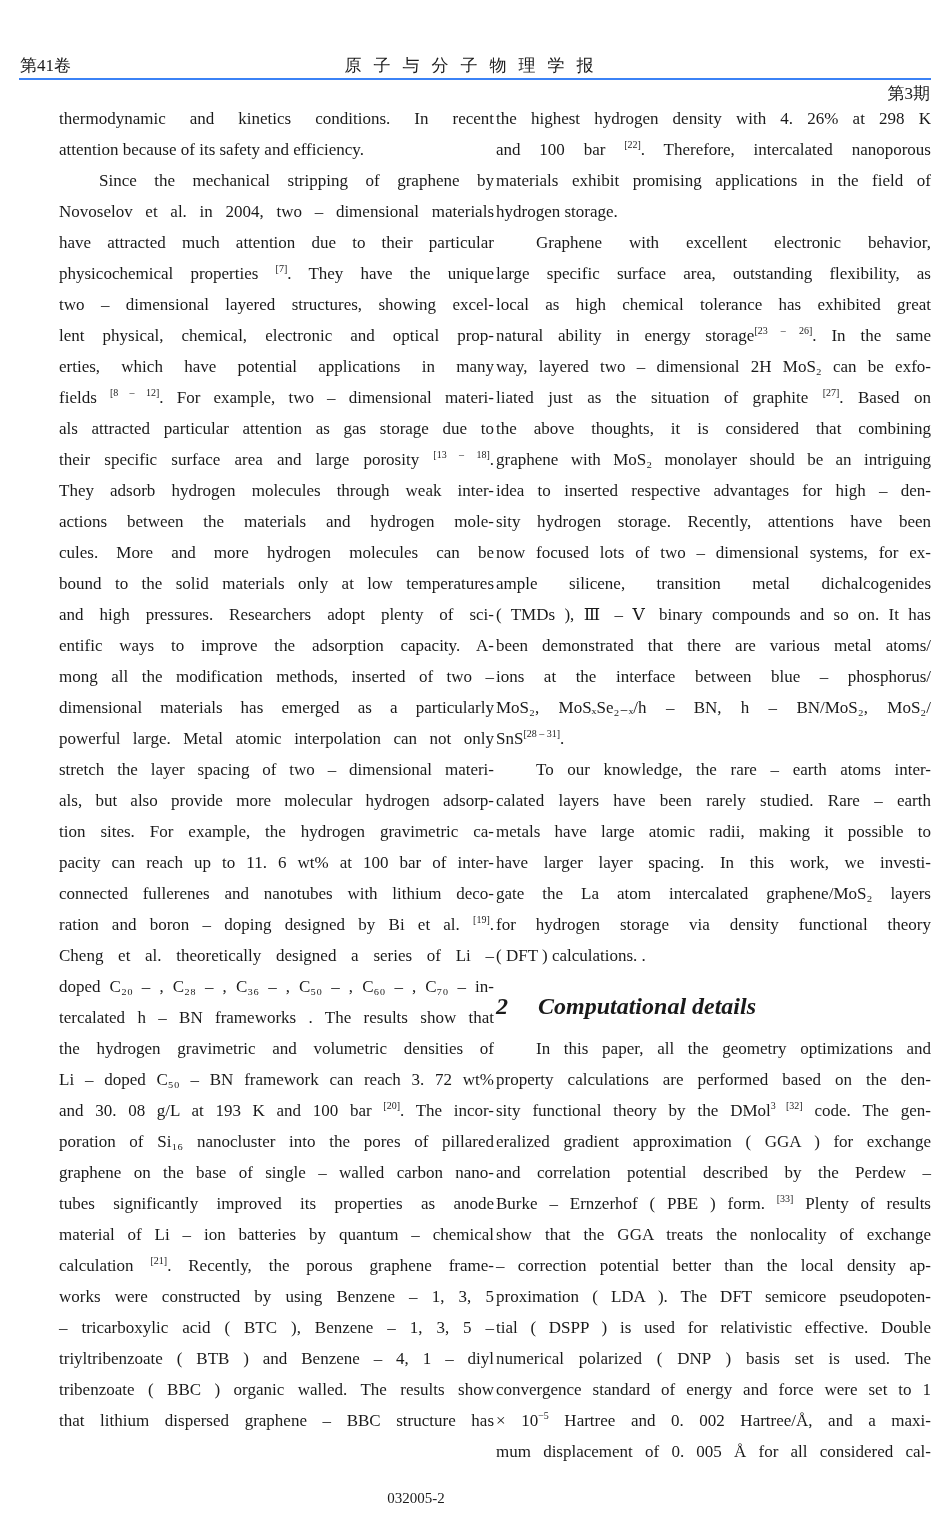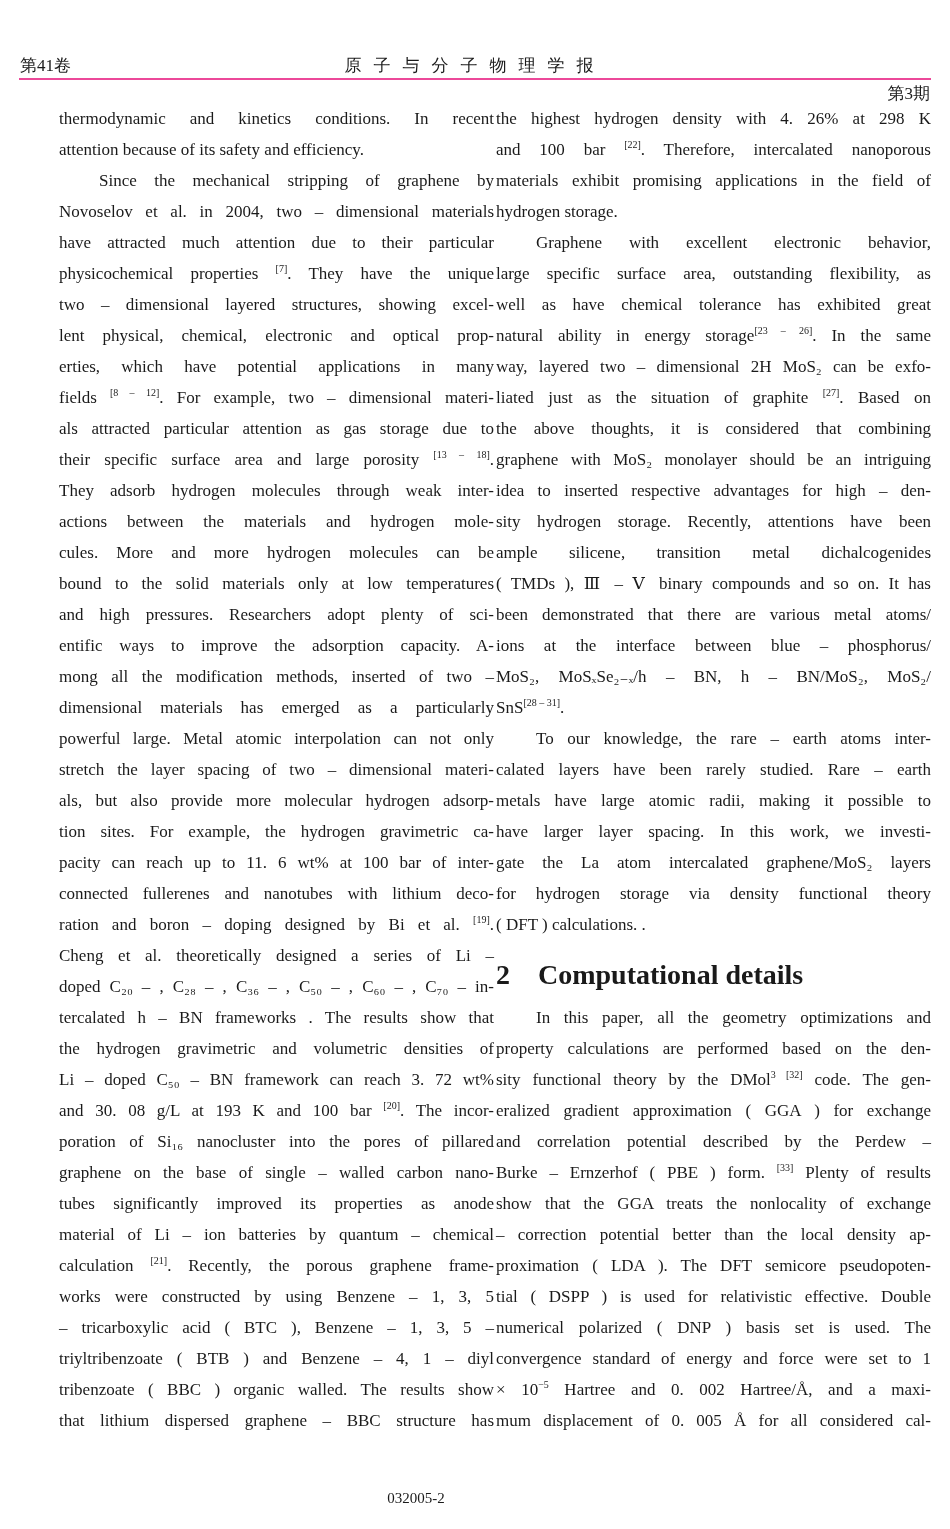--- a/index.html
+++ b/index.html
@@ -1,33 +1,33 @@
 <!DOCTYPE html>
 <html><head>
 <meta charset="utf-8">
 <style>
   html, body { margin:0; padding:0; background:#ffffff; }
   body { width:950px; height:1529px; position:relative; overflow:hidden;
          font-family:"Liberation Serif","DejaVu Serif",serif; color:#1a1a1a; }
   .hdr { position:absolute; top:52px; left:19px; width:912px; height:26px;
-         border-bottom:2px solid #ec4899; font-size:17px; }
+         border-bottom:2px solid #3b82f6; font-size:17px; }
   .hdr span { position:absolute; top:2px; }
   .hdr .l { left:1px; }
   .hdr .c { left:0; width:100%; text-align:center; letter-spacing:12px; }
   .hdr .r { right:1px;margin-top:28px; }
   .col { position:absolute; top:103px; width:435px; font-size:17px; line-height:31px; }
   .col.left { left:20px;margin-left:39px; }
   .col.right { left:496px; }
   .line { display:block; height:31px; white-space:nowrap; text-align:justify;
           text-align-last:justify; overflow:visible; }
   .line.last { text-align-last:left; }
   .line.indent { padding-left:40px; }
   .sup { font-size:10px; vertical-align:7px; line-height:0; }
   .heading { display:block; height:62px; line-height:70px; font-family:"Liberation Serif",serif;
-             font-weight:bold; font-size:28px; white-space:nowrap; }
+             font-weight:bold; font-size:24px; white-space:nowrap;font-style:italic; }
   .heading .num { display:inline-block; width:42px; }
   .footer { position:absolute; top:1490px; left:0; width:832px; text-align:center;
             font-size:15px; }
 </style>
 </head>
 <body>
 
 <div class="hdr">
   <span class="l">第41卷</span>
   <span class="c">原子与分子物理学报</span>
@@ -81,28 +81,29 @@
   </div>
 
 <div class="col right" id="col-right">
   <div id="col-right-a">
       <span class="line"><span>the highest hydrogen density with 4. 26% at 298 K</span></span>
       <span class="line"><span>and 100 bar </span><span class="sup">[22]</span><span>. Therefore, intercalated nanoporous</span></span>
       <span class="line"><span>materials exhibit promising applications in the field of</span></span>
       <span class="line last"><span>hydrogen storage.</span></span>
       <span class="line indent"><span>Graphene with excellent electronic behavior,</span></span>
       <span class="line"><span>large specific surface area, outstanding flexibility, as</span></span>
-      <span class="line"><span>well as have chemical tolerance has exhibited great</span></span>
+      <span class="line"><span>local as high chemical tolerance has exhibited great</span></span>
       <span class="line"><span>natural ability in energy storage</span><span class="sup">[23 – 26]</span><span>. In the same</span></span>
       <span class="line"><span>way, layered two – dimensional 2H MoS₂ can be exfo-</span></span>
       <span class="line"><span>liated just as the situation of graphite </span><span class="sup">[27]</span><span>. Based on</span></span>
       <span class="line"><span>the above thoughts, it is considered that combining</span></span>
       <span class="line"><span>graphene with MoS₂ monolayer should be an intriguing</span></span>
       <span class="line"><span>idea to inserted respective advantages for high – den-</span></span>
       <span class="line"><span>sity hydrogen storage. Recently, attentions have been</span></span>
+      <span class="line"><span>now focused lots of two – dimensional systems, for ex-</span></span>
       <span class="line"><span>ample silicene, transition metal dichalcogenides</span></span>
       <span class="line"><span>( TMDs ), Ⅲ – Ⅴ binary compounds and so on. It has</span></span>
       <span class="line"><span>been demonstrated that there are various metal atoms/</span></span>
       <span class="line"><span>ions at the interface between blue – phosphorus/</span></span>
       <span class="line"><span>MoS₂, MoSₓSe₂₋ₓ/h – BN, h – BN/MoS₂, MoS₂/</span></span>
       <span class="line last"><span>SnS</span><span class="sup">[28 – 31]</span><span>.</span></span>
       <span class="line indent"><span>To our knowledge, the rare – earth atoms inter-</span></span>
       <span class="line"><span>calated layers have been rarely studied. Rare – earth</span></span>
       <span class="line"><span>metals have large atomic radii, making it possible to</span></span>
       <span class="line"><span>have larger layer spacing. In this work, we investi-</span></span>

